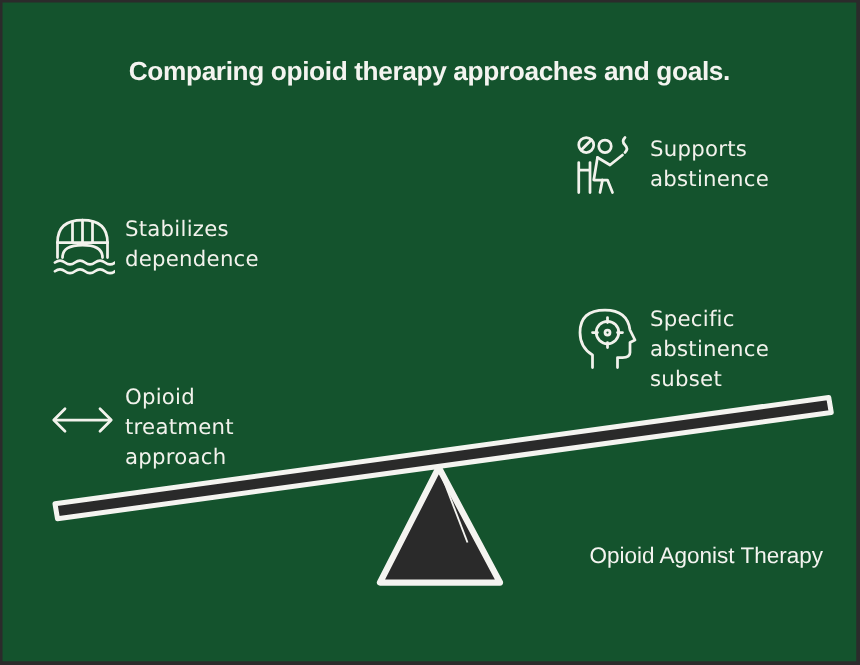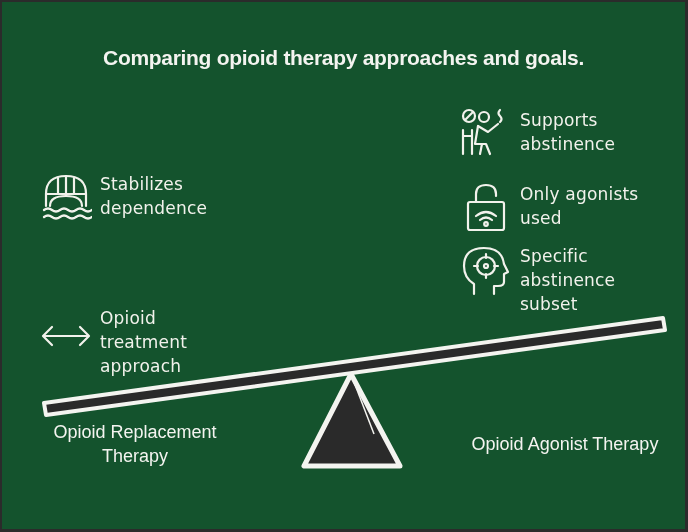--- a/index.html
+++ b/index.html
@@ -73,33 +73,20 @@
         <path d="M18 18 L15 36 H26 L30 46"></path>
         <path d="M18 18 L28 24 L38 16"></path>
         <path d="M22 36 L20 46"></path>
         <path d="M40 14 q3 -3 0 -6 q-3 -3 0 -6"></path>
       </svg>
     </div>
     <div class="label">Supports
 abstinence</div>
   </div>
 
-  <div class="item" style="left:458px; top:180px;">
-    <div class="icon">
-      <svg viewBox="0 0 52 52" fill="none" stroke="#f2f2ec" stroke-width="2.2" stroke-linecap="round" stroke-linejoin="round">
-        <path d="M16 20 V12 Q16 3 26 3 Q36 3 36 12 V14"></path>
-        <rect x="8" y="20" width="36" height="28" rx="2"></rect>
-        <path d="M16 34 Q26 26 36 34"></path>
-        <path d="M20 38 Q26 33 32 38"></path>
-        <circle cx="26" cy="42" r="1.8"></circle>
-      </svg>
-    </div>
-    <div class="label">Only agonists
-used</div>
-  </div>
 
   <div class="item" style="left:458px; top:242px;">
     <div class="icon">
       <svg viewBox="0 0 52 52" fill="none" stroke="#f2f2ec" stroke-width="2.2" stroke-linecap="round" stroke-linejoin="round">
         <path d="M14 50 V40 Q4 34 4 22 Q4 4 24 4 Q42 4 44 20 L48 28 L44 30 V38 Q44 42 38 42 H34 V50"></path>
         <circle cx="26" cy="22" r="9"></circle>
         <circle cx="26" cy="22" r="2"></circle>
         <path d="M26 10 V14 M26 30 V34 M14 22 H18 M34 22 H38"></path>
       </svg>
     </div>
@@ -111,20 +98,16 @@
   <svg class="seesaw" viewBox="0 0 683 527">
     <g>
       <path d="M349 372 L302 464 L398 464 Z" fill="#2a2a2a" stroke="#f4f4f0" stroke-width="5" stroke-linejoin="round"></path>
       <path d="M352 380 L372 432" stroke="#f4f4f0" stroke-width="1.5" fill="none"></path>
     </g>
     <g>
       <path d="M42 401 L661 316 L663 328 L44 413 Z" fill="#2a2a2a" stroke="#f4f4f0" stroke-width="4" stroke-linejoin="round"></path>
     </g>
   </svg>
 
-  <div class="side-label" style="left:38px; top:418px; width:190px;">
-    <div>Opioid Replacement</div>
-    <div>Therapy</div>
-  </div>
 
   <div class="side-label" style="left:452px; top:430px; width:222px;">Opioid Agonist Therapy</div>
 
 </div>
 
 </body></html>

